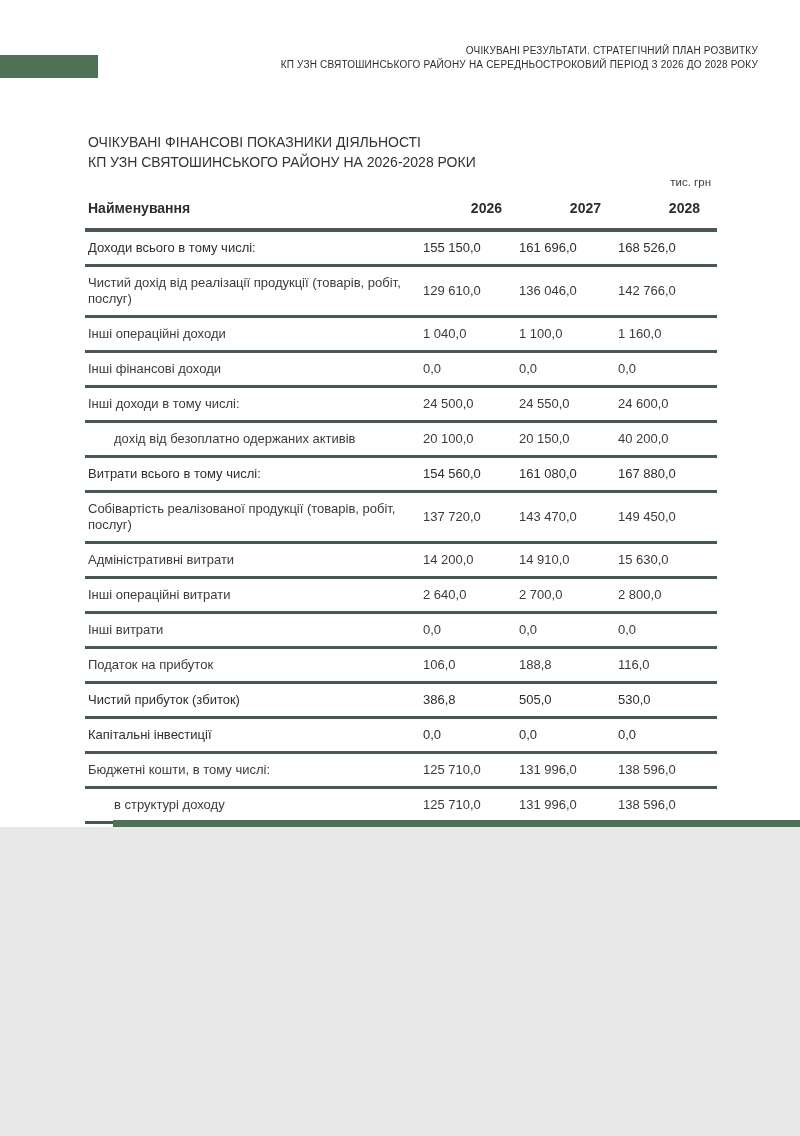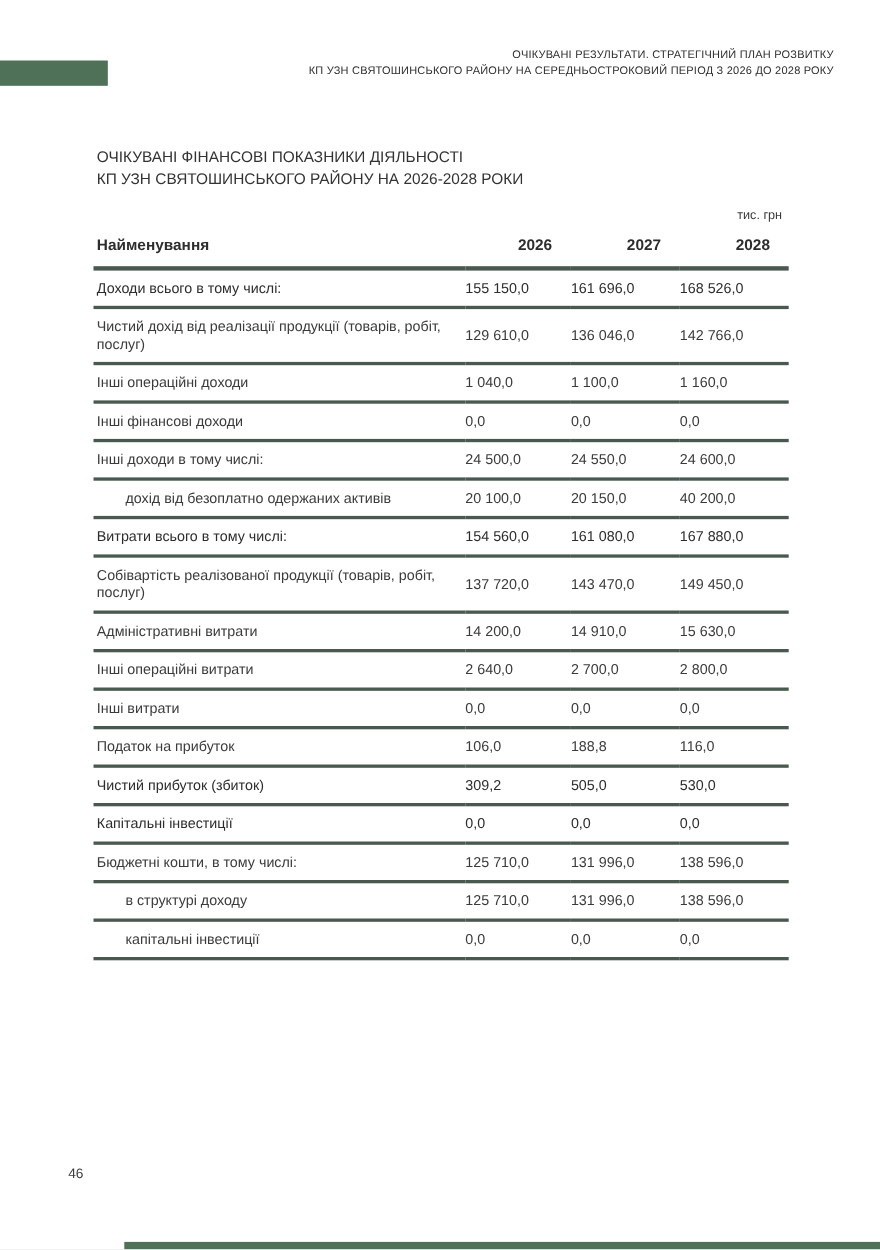--- a/index.html
+++ b/index.html
@@ -1,18 +1,18 @@
 <!DOCTYPE html>
 <html><head>
 <meta charset="utf-8">
 <style>
   html,body{margin:0;padding:0;background:#e8e8e8;}
   .page{
     position:relative;
-    width:800px;height:1136px;
+    width:800px;height:827px;
     margin:0 auto;
     background:#ffffff;
     font-family:"Liberation Sans","DejaVu Sans",sans-serif;
     color:#3b3b3b;
     overflow:hidden;
   }
   
   .accent-block{
     position:absolute;left:0;top:55px;
     width:98px;height:23px;
@@ -31,21 +31,21 @@
     position:absolute;left:85px;top:132px;width:632px;
   }
   .doc-title{
     margin-left:3px;
     font-size:14px;line-height:20px;
     color:#333333;
   }
   .unit-label{
     text-align:right;
     padding-right:6px;
-    margin-top:18px;
+    margin-top:4px;
     font-size:11.5px;
     color:#3b3b3b;
   }
   table.fin{
     width:632px;
     border-collapse:collapse;
     margin-top:6px;
     table-layout:fixed;
   }
   table.fin col.c-label{width:338px;}
@@ -186,21 +186,21 @@
             <td class="num-cell">0,0</td>
           </tr>
           <tr>
             <td class="label-cell">Податок на прибуток</td>
             <td class="num-cell">106,0</td>
             <td class="num-cell">188,8</td>
             <td class="num-cell">116,0</td>
           </tr>
           <tr class="bold">
             <td class="label-cell">Чистий прибуток (збиток)</td>
-            <td class="num-cell">309,2</td>
+            <td class="num-cell">386,8</td>
             <td class="num-cell">505,0</td>
             <td class="num-cell">530,0</td>
           </tr>
           <tr class="bold">
             <td class="label-cell">Капітальні інвестиції</td>
             <td class="num-cell">0,0</td>
             <td class="num-cell">0,0</td>
             <td class="num-cell">0,0</td>
           </tr>
           <tr>

